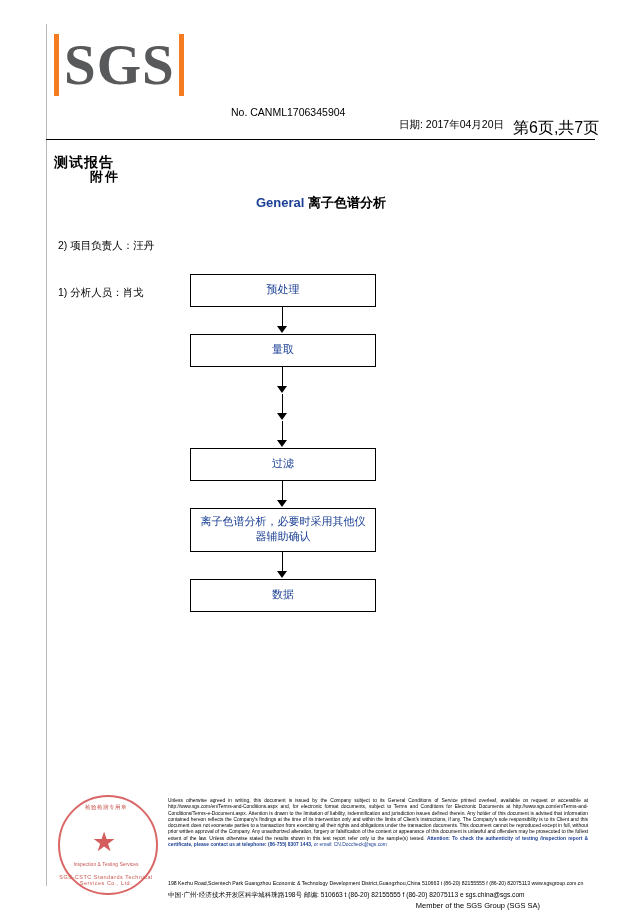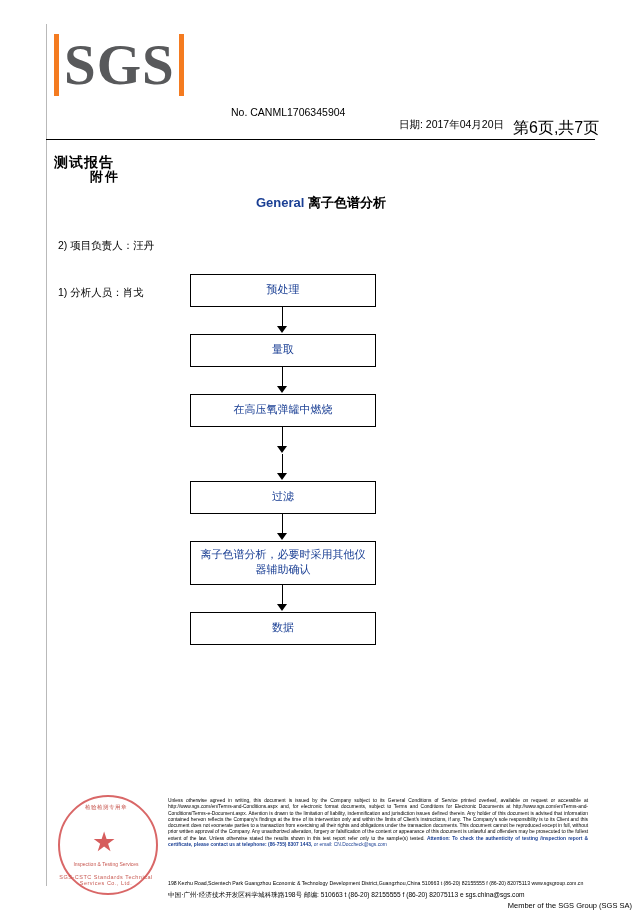--- a/index.html
+++ b/index.html
@@ -255,21 +255,21 @@
     top: 890px;
     width: 430px;
     font-size: 6.6px;
     line-height: 9px;
     color: #000000;
   }
   .member {
     position: absolute;
     left: 0;
     top: 901px;
-    width: 632px;
+    width: 540px;
     text-align: right;
     font-size: 7.5px;
   }
 </style>
 </head>
 <body>
 
 <div class="page">
 
   <div class="left-rule"></div>
@@ -297,21 +297,20 @@
     <div class="node">预处理</div>
     <div class="connector">
         <div class="line"></div>
         <div class="arrow"></div>
       </div>
     <div class="node">量取</div>
     <div class="connector">
         <div class="line"></div>
         <div class="arrow"></div>
       </div>
-    <div class="node">在高压氧弹罐中燃烧</div>
     <div class="connector">
         <div class="line"></div>
         <div class="arrow"></div>
       </div>
     <div class="connector">
         <div class="line"></div>
         <div class="arrow"></div>
       </div>
     <div class="node">过滤</div>
     <div class="connector">

